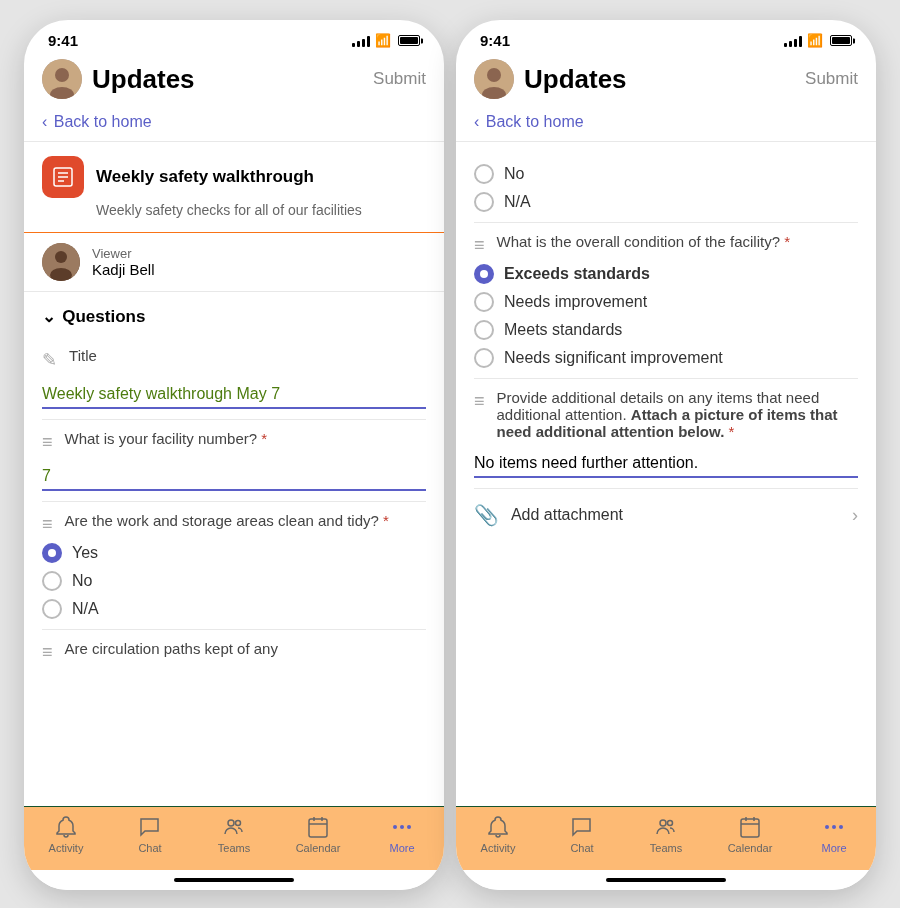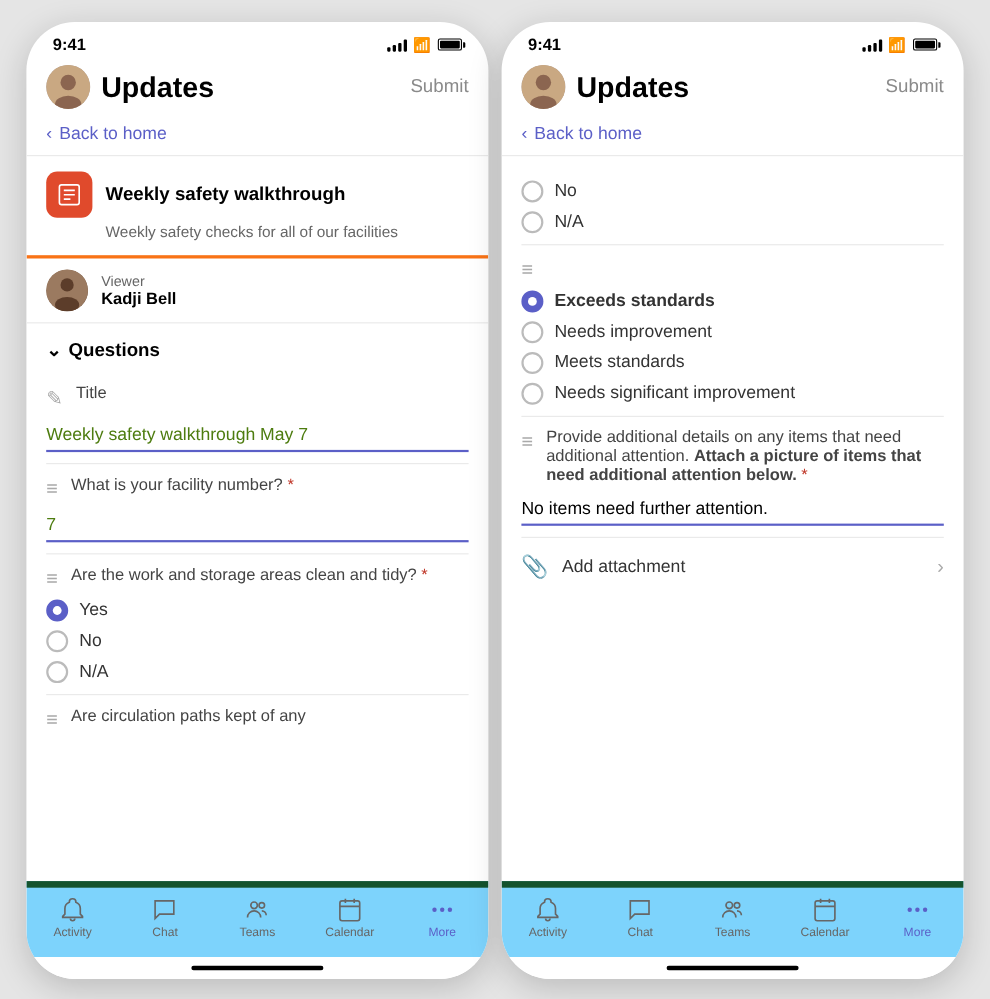--- a/index.html
+++ b/index.html
@@ -120,21 +120,21 @@
     .back-link span {
       margin-right: 2px;
     }
     .content-area {
       flex: 1;
       overflow-y: auto;
       overflow-x: hidden;
     }
     .form-info-section {
       padding: 14px 18px;
-      border-bottom: 3px solid #f97316;
+      border-bottom: 1px solid #f97316;
     }
     .form-title-row {
       display: flex;
       align-items: center;
       gap: 12px;
       margin-bottom: 4px;
     }
     .form-icon {
       width: 42px;
       height: 42px;
@@ -177,21 +177,21 @@
       display: flex;
       align-items: center;
       justify-content: center;
     }
     .viewer-info .viewer-label {
       font-size: 13px;
       color: #666;
     }
     .viewer-info .viewer-name {
       font-size: 15px;
-      font-weight: 700;
+      font-weight: 400;
       color: #000;
     }
     .questions-section {
       padding: 0 18px;
     }
     .questions-header {
       display: flex;
       align-items: center;
       gap: 6px;
       padding: 14px 0 10px 0;
@@ -259,24 +259,24 @@
     }
     .radio-circle.selected::after {
       content: '';
       width: 8px;
       height: 8px;
       border-radius: 50%;
       background: #fff;
     }
     .bottom-nav {
       display: flex;
-      border-top: 6px solid #14532d;
+      border-top: 1px solid #14532d;
       padding: 8px 0 16px 0;
       flex-shrink: 0;
-      background: #7dd3fc;
+      background: #fdba74;
     }
     .nav-item {
       flex: 1;
       display: flex;
       flex-direction: column;
       align-items: center;
       gap: 3px;
       cursor: pointer;
     }
     .nav-label {
@@ -545,20 +545,21 @@
             <div class="radio-item">
               <div class="radio-circle"></div>
               <span>N/A</span>
             </div>
           </div>
         </div>
 
         <div class="question-item">
           <div class="question-row">
             <span class="question-icon">≡</span>
+            <span class="question-label">What is the overall condition of the facility? <span class="required-star">*</span></span>
           </div>
           <div class="radio-group">
             <div class="radio-item">
               <div class="radio-circle selected">
                   <div></div>
                 </div>
               <span style="font-weight: 600;">Exceeds standards</span>
             </div>
             <div class="radio-item">
               <div class="radio-circle"></div>

